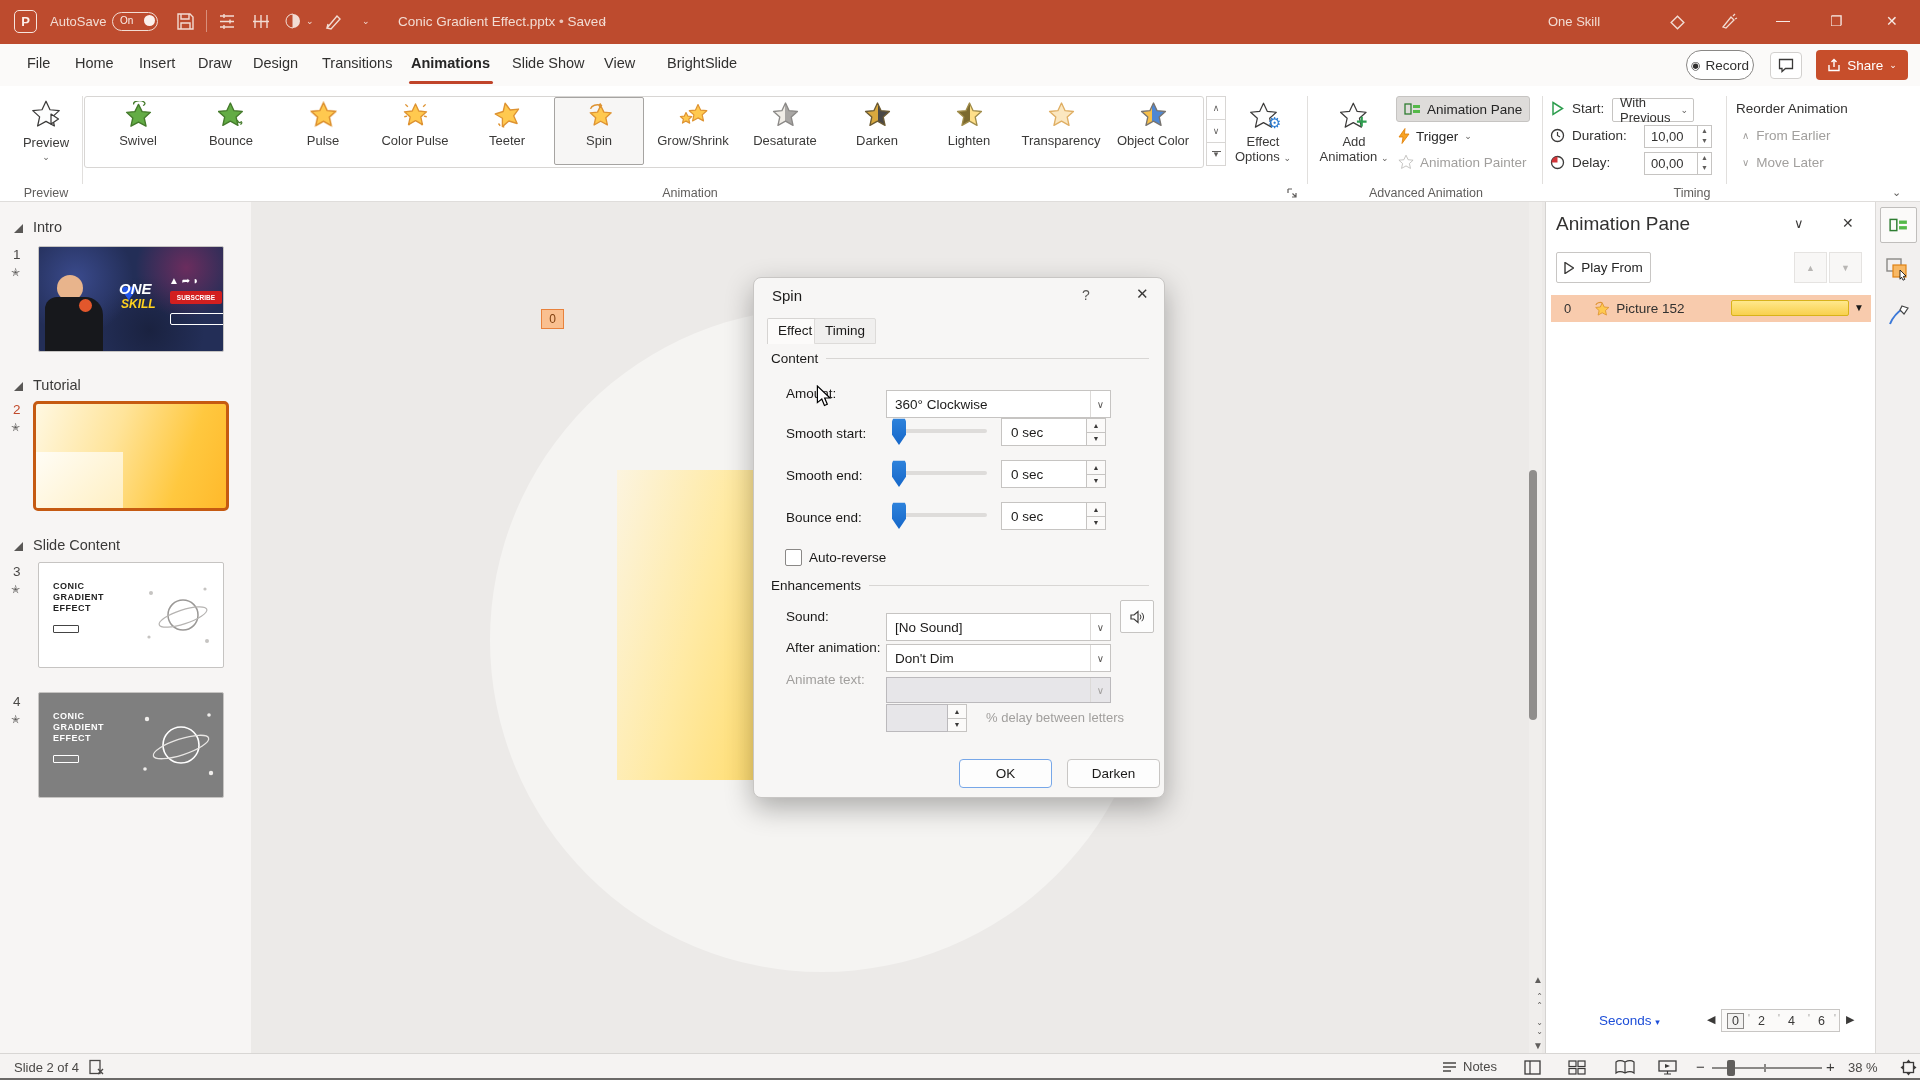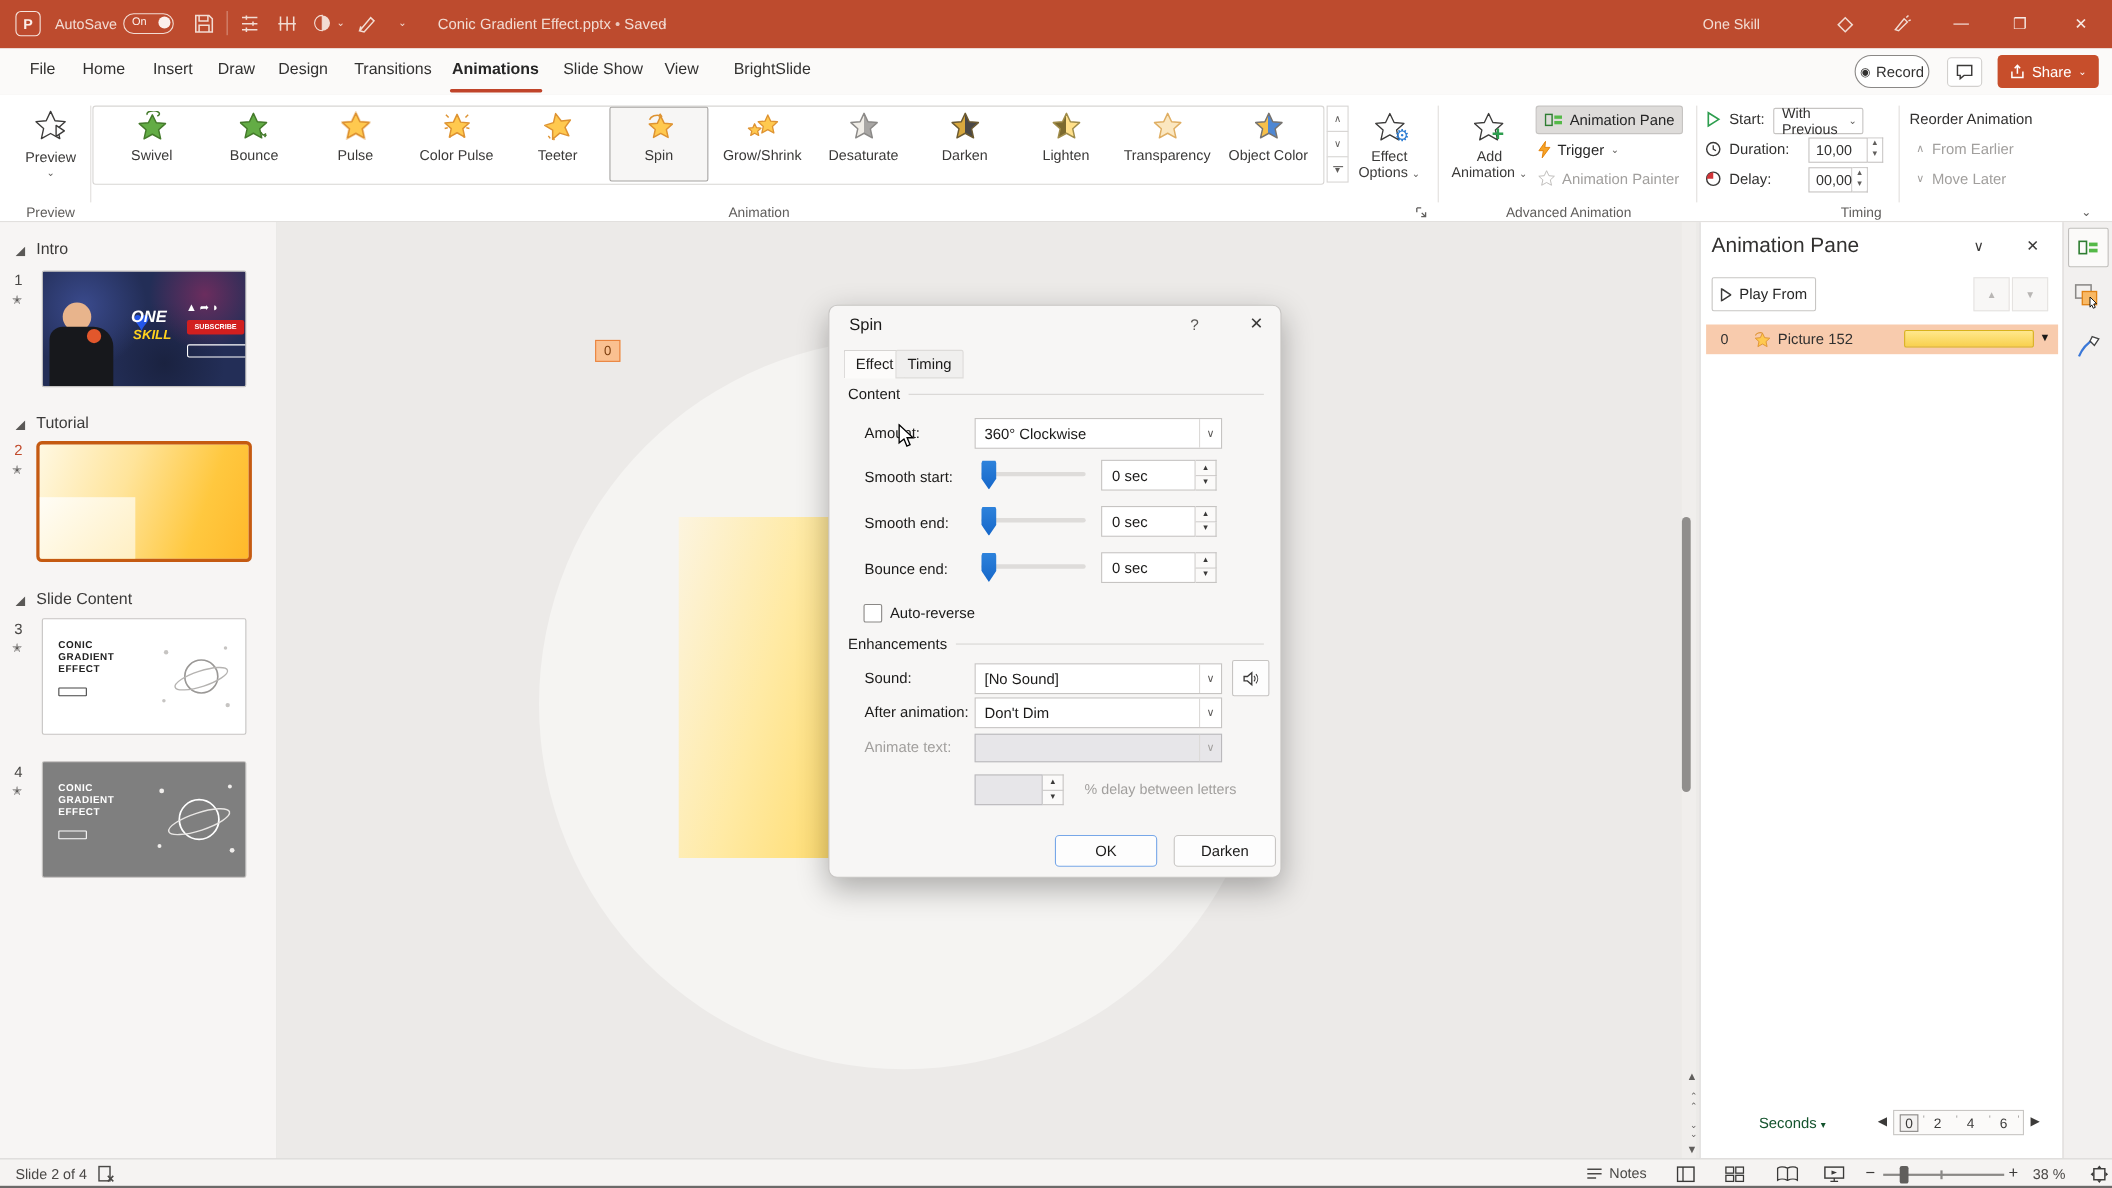--- a/index.html
+++ b/index.html
@@ -80,21 +80,21 @@
 
   
   .dialog{position:absolute;left:753px;top:277px;width:412px;height:521px;background:#F7F6F5;border:1px solid #C8C6C4;
           border-radius:8px;box-shadow:0 10px 28px rgba(0,0,0,.30);font-size:14px;color:#1B1A19;}
   .dlg-tab{position:absolute;top:40px;height:26px;padding:4px 10px 0 10px;font-size:13.5px;}
   .dlg-tab.active{background:#FCFBFA;border:1px solid #D6D4D2;border-bottom:none;border-radius:2px 2px 0 0;}
   .dlg-tab.idle{background:#F0EFEE;border:1px solid #DDDBD9;border-radius:2px 2px 0 0;}
   .grp{position:absolute;display:flex;align-items:center;font-size:13.5px;color:#1B1A19;}
   .grp .rule{height:1px;background:#D8D6D4;flex:1;margin-left:8px;}
   .dlg-label{position:absolute;font-size:13.5px;color:#1B1A19;}
-  .combo{position:absolute;border:1px solid #C6C4C2;background:#FFF;display:flex;align-items:center;}
+  .combo{position:absolute;border:1px solid #C6C4C2;background:#FFF;display:flex;align-items:center;margin-top:10px;}
   .combo .cv{flex:1;padding-left:8px;font-size:13.5px;color:#1B1A19;}
   .combo .chev{width:20px;align-self:stretch;border-left:1px solid #DCDAD8;display:flex;align-items:center;justify-content:center;
                font-size:10px;color:#5A5856;}
   .combo.disabled{background:#E7E6E9;border-color:#BBB9BC;}
   .slider-track{position:absolute;height:4px;background:#DEDCDA;border-radius:2px;}
   .slider-thumb{position:absolute;width:14px;height:27px;background:linear-gradient(#2E83DC,#1667C9);
                 clip-path:polygon(8% 3%,92% 3%,100% 12%,100% 62%,50% 100%,0 62%,0 12%);}
   .valbox{position:absolute;display:flex;}
   .valbox .vb{width:86px;height:28px;border:1px solid #C6C4C2;background:#FFF;font-size:13.5px;display:flex;align-items:center;padding-left:9px;}
   .valbox .sp{width:19px;height:28px;display:flex;flex-direction:column;}
@@ -401,21 +401,21 @@
           <span>▼</span>
         </div>
     </div>
 
     <svg class="abs" style="left:1550px;top:69px" width="15" height="15" viewBox="0 0 15 15">
       <circle cx="7.5" cy="7.5" r="6" fill="none" stroke="#3B3A39" stroke-width="1.3"></circle>
       <path d="M7.5 7.5 L7.5 1.5 A6 6 0 0 0 1.5 7.5 z" fill="#D13438"></path>
     </svg>
     <span class="t rib-row-label" style="left:1572px;top:69px">Delay:</span>
     <div class="abs" style="left:1644px;top:66px;display:flex">
-      <div class="dd-box" style="width:40px;height:23px;border-radius:0">
+      <div class="dd-box" style="width:54px;height:23px;border-radius:0">
           <span class="cv" style="padding-left:6px">00,00</span>
         </div>
       <div class="spin-btns">
           <span>▲</span>
           <span>▼</span>
         </div>
     </div>
 
     <div class="rib-divider" style="left:1726px"></div>
     <span class="t rib-row-label" style="left:1736px;top:15px">Reorder Animation</span>
@@ -647,21 +647,21 @@
       <svg class="star st-orange" style="width:17px;height:17px;margin:0 0 0 22px" viewBox="0 0 24 24">
         <polygon points="13,4 15.9,9.9 22.4,10.5 17.6,14.9 19,21.3 13,18 7.2,21.3 8.6,14.9 3.8,10.5 10.3,9.9"></polygon>
         <path d="M4 7 a6.5 5 0 0 1 9 -3.2" fill="none" stroke="#DE9332" stroke-width="1.5"></path>
       </svg>
       <span style="margin-left:6px;font-size:13.5px;color:#323130">Picture 152</span>
       <div class="tl-bar"></div>
       <span style="position:absolute;left:303px;top:7px;font-size:10px;color:#1B1A19">▼</span>
     </div>
 
     <div class="pane-foot">
-      <span class="t" style="left:53px;top:4px;font-size:13.5px;color:#14532d">
+      <span class="t" style="left:53px;top:4px;font-size:13.5px;color:#1d4ed8">
         <span>Seconds</span> <span style="font-size:9px">▾</span>
       </span>
       <span class="t" style="left:161px;top:4px;font-size:11px;color:#3B3A39">◀</span>
       <div class="tick-box">
         <span class="tick-num" style="left:5px;top:3px;border:1px solid #8A8886;background:#F3F2F1;padding:0 4px">0</span>
         <span class="tick-mark" style="left:26px">'</span>
         <span class="tick-num" style="left:36px">2</span>
         <span class="tick-mark" style="left:56px">'</span>
         <span class="tick-num" style="left:66px">4</span>
         <span class="tick-mark" style="left:86px">'</span>

